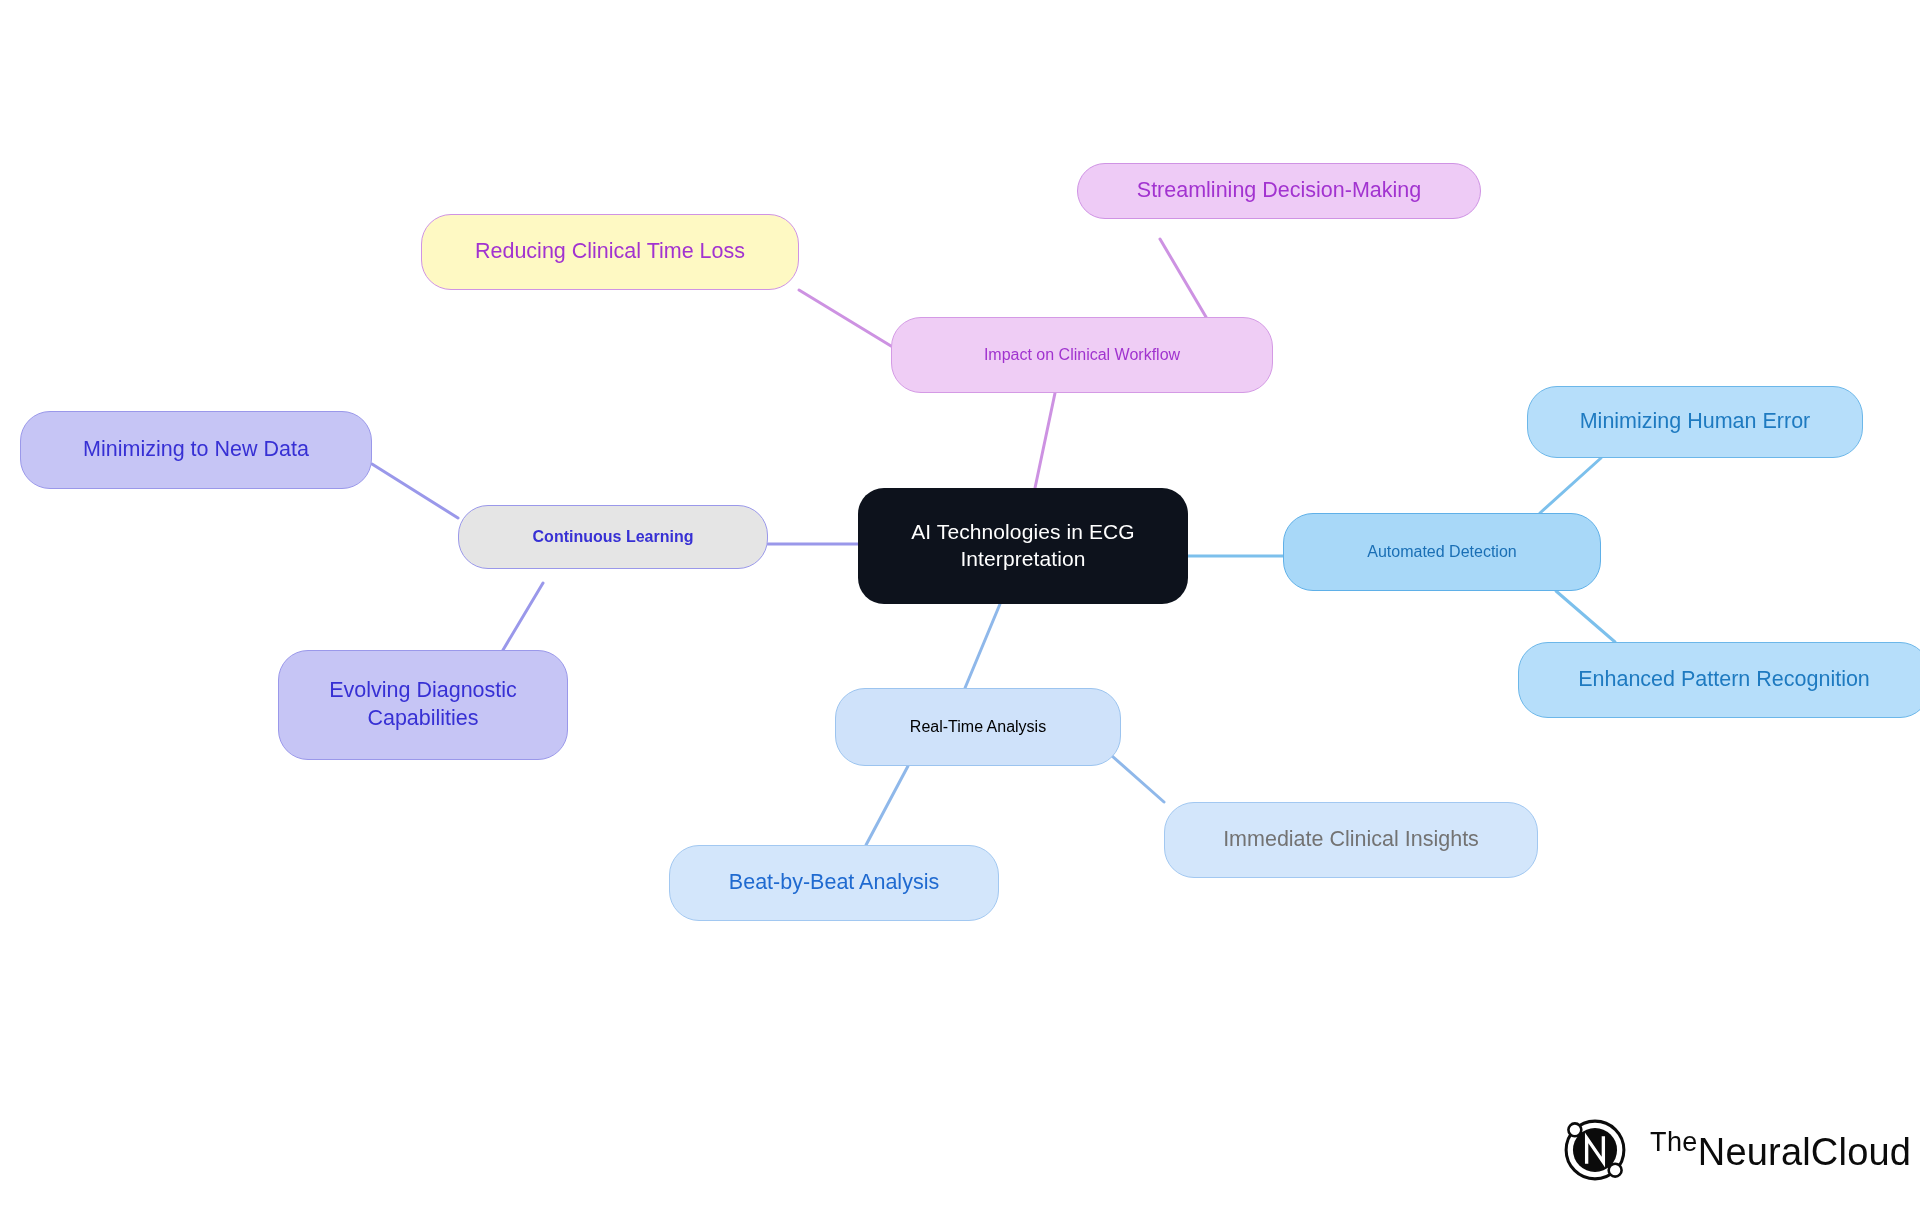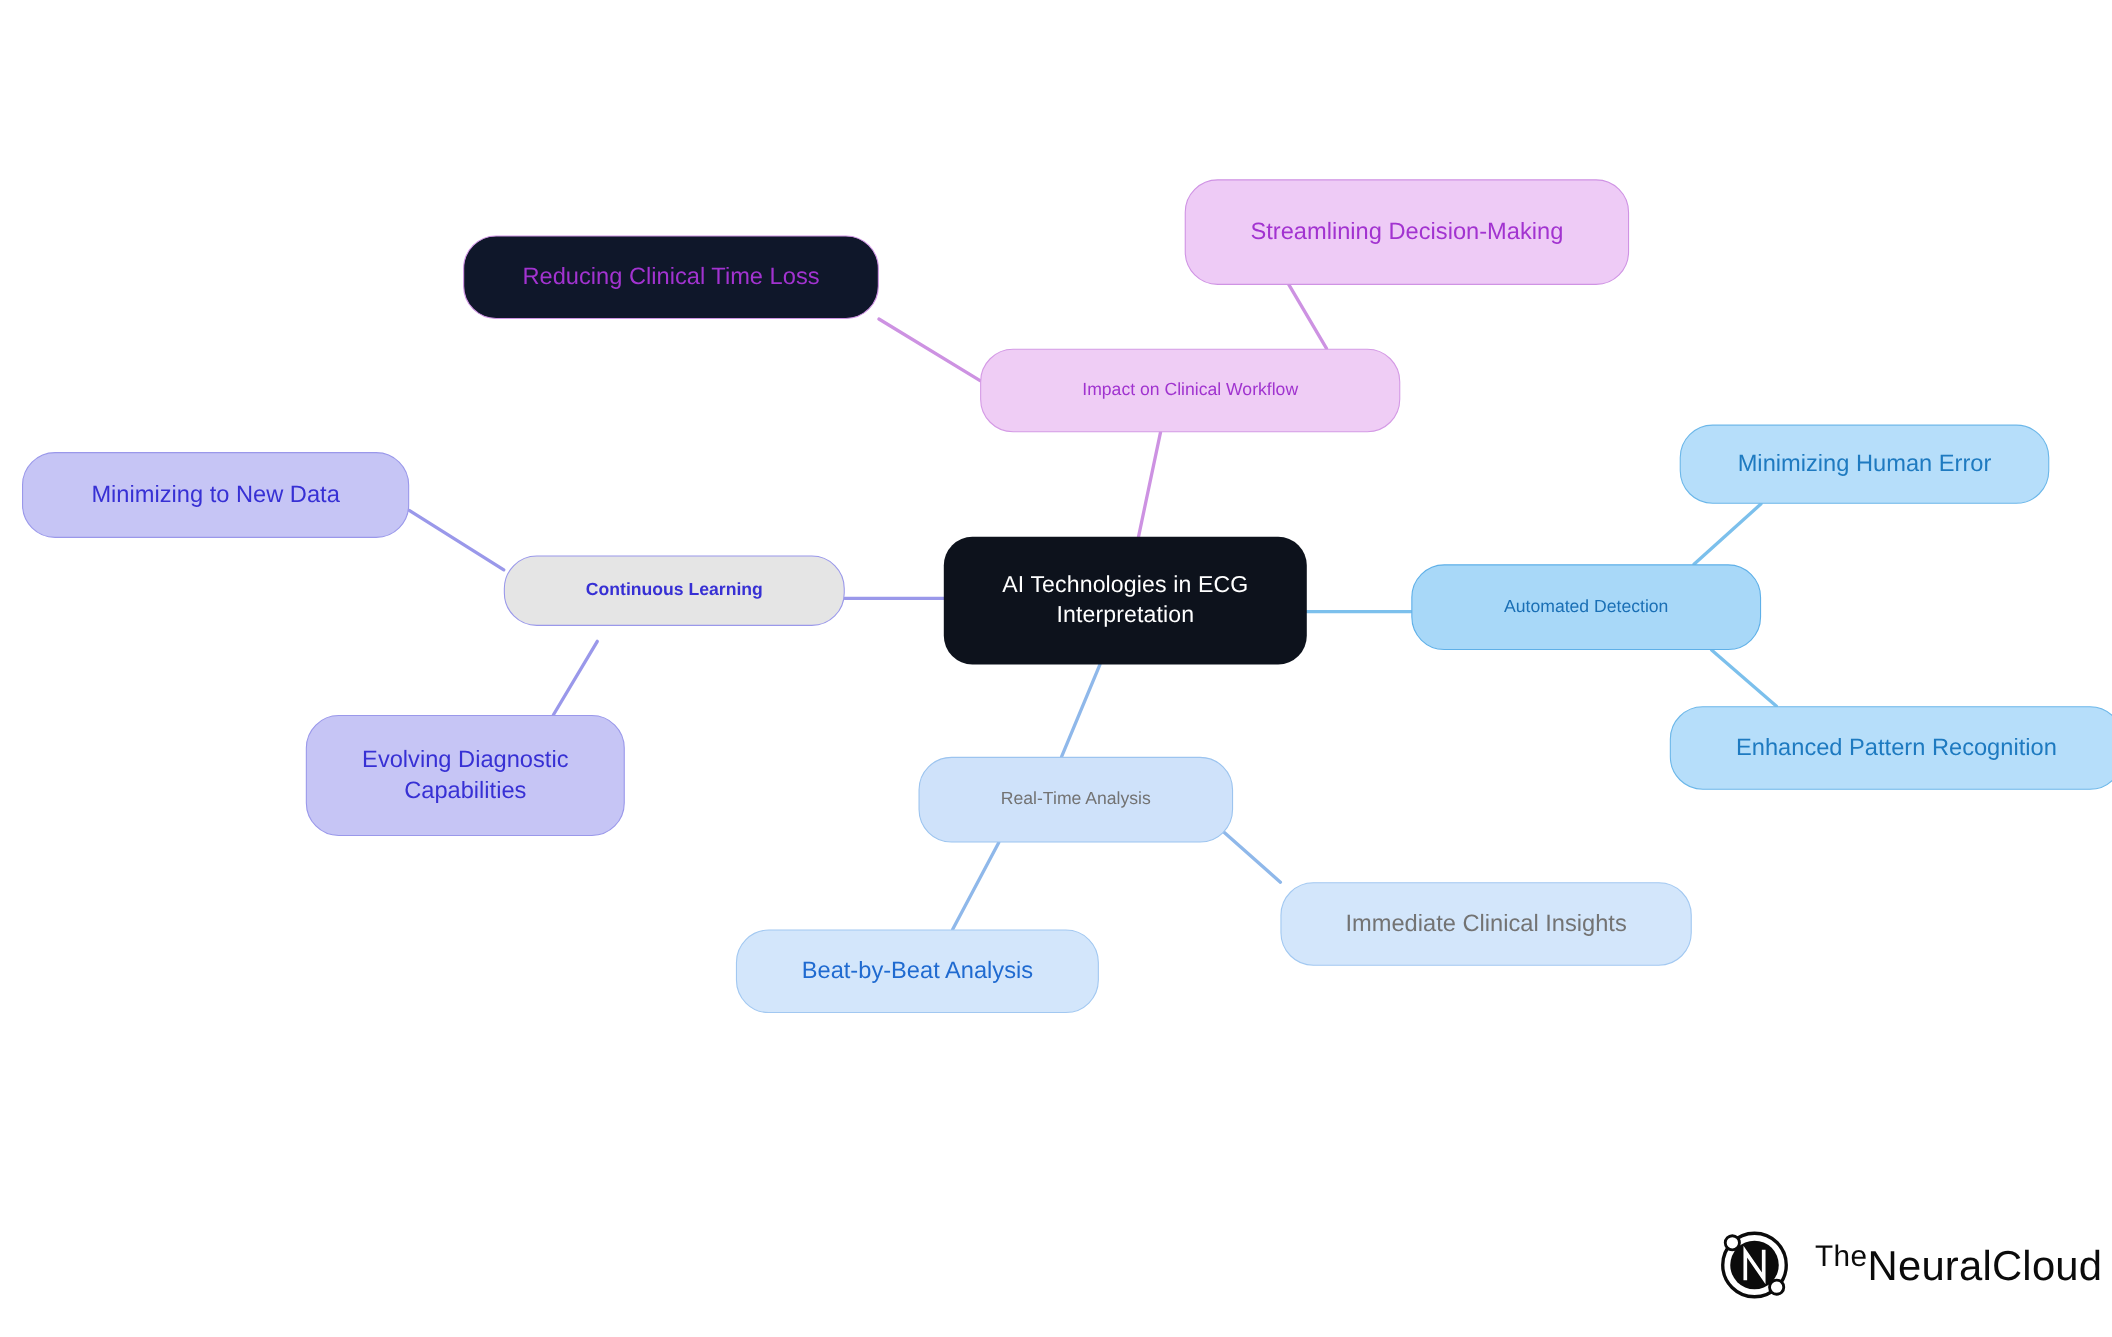--- a/index.html
+++ b/index.html
@@ -121,30 +121,30 @@
       <path d="M 799 290 L 891 346" stroke="#cd92e2" stroke-width="3" stroke-linecap="round" fill="none"></path>
       <path d="M 1206 317 L 1160 239" stroke="#cd92e2" stroke-width="3" stroke-linecap="round" fill="none"></path>
     </svg>
 
   <div id="node-layer">
       <div class="node branch" style="left: 1283px; top: 513px; width: 318px; height: 78px; background: rgb(168, 216, 248); border-color: rgb(95, 176, 232); color: rgb(26, 111, 181);"><span>Automated Detection</span></div>
       <div class="node root" style="left: 858px; top: 488px; width: 330px; height: 116px; background: rgb(13, 18, 28); border-color: rgb(13, 18, 28); color: rgb(255, 255, 255); border-width: 0px;"><span>AI Technologies in ECG
 Interpretation</span></div>
       <div class="node leaf" style="left: 1527px; top: 386px; width: 336px; height: 72px; background: rgb(182, 222, 250); border-color: rgb(108, 183, 233); color: rgb(30, 122, 192);"><span>Minimizing Human Error</span></div>
       <div class="node leaf" style="left: 1518px; top: 642px; width: 412px; height: 76px; background: rgb(182, 222, 250); border-color: rgb(108, 183, 233); color: rgb(30, 122, 192);"><span>Enhanced Pattern Recognition</span></div>
-      <div class="node branch" style="left: 835px; top: 688px; width: 286px; height: 78px; background: rgb(207, 226, 250); border-color: rgb(156, 196, 239); color: #737373;"><span>Real-Time Analysis</span></div>
+      <div class="node branch" style="left: 835px; top: 688px; width: 286px; height: 78px; background: rgb(207, 226, 250); border-color: rgb(156, 196, 239); color: #000000;"><span>Real-Time Analysis</span></div>
       <div class="node leaf" style="left: 669px; top: 845px; width: 330px; height: 76px; background: rgb(211, 230, 251); border-color: rgb(162, 200, 241); color: rgb(31, 106, 208); text-align: center;"><span>Beat-by-Beat Analysis</span></div>
       <div class="node leaf" style="left: 1164px; top: 802px; width: 374px; height: 76px; background: rgb(211, 230, 251); border-color: rgb(162, 200, 241); color: #737373;"><span>Immediate Clinical Insights</span></div>
       <div class="node branch" style="left: 458px; top: 505px; width: 310px; height: 64px; background: #e5e5e5; border-color: rgb(154, 152, 234); color: rgb(55, 48, 212); font-weight: bold;"><span>Continuous Learning</span></div>
       <div class="node leaf" style="left: 20px; top: 411px; width: 352px; height: 78px; background: rgb(198, 197, 245); border-color: rgb(154, 152, 234); color: rgb(55, 48, 212);"><span>Minimizing to New Data</span></div>
       <div class="node leaf" style="left: 278px; top: 650px; width: 290px; height: 110px; background: rgb(198, 197, 245); border-color: rgb(154, 152, 234); color: rgb(55, 48, 212);"><span>Evolving Diagnostic
 Capabilities</span></div>
       <div class="node branch" style="left: 891px; top: 317px; width: 382px; height: 76px; background: rgb(239, 205, 245); border-color: rgb(212, 154, 229); color: rgb(160, 51, 207);"><span>Impact on Clinical Workflow</span></div>
-      <div class="node leaf" style="left: 421px; top: 214px; width: 378px; height: 76px; background: #0f172a; border-color: rgb(207, 147, 228); color: rgb(162, 51, 208); text-align: right;"><span>Reducing Clinical Time Loss</span></div>
-      <div class="node leaf" style="left: 1077px; top: 163px; width: 404px; height: 96px; background: rgb(238, 203, 246); border-color: rgb(207, 147, 228); color: rgb(162, 51, 208); justify-content: center;"><span>Streamlining Decision-Making</span></div>
+      <div class="node leaf" style="left: 421px; top: 214px; width: 378px; height: 76px; background: #fef9c3; border-color: rgb(207, 147, 228); color: rgb(162, 51, 208); text-align: right;"><span>Reducing Clinical Time Loss</span></div>
+      <div class="node leaf" style="left: 1077px; top: 163px; width: 404px; height: 56px; background: rgb(238, 203, 246); border-color: rgb(207, 147, 228); color: rgb(162, 51, 208); justify-content: center;"><span>Streamlining Decision-Making</span></div>
     </div>
 
   <div id="logo" style="left: 1557px; top: 1112px;">
     <svg id="logo-mark" viewBox="0 0 100 100" xmlns="http://www.w3.org/2000/svg">
       <circle cx="50" cy="50" r="38" fill="none" stroke="#0b0b0b" stroke-width="4"></circle>
       <circle cx="50" cy="50" r="29" fill="#0b0b0b"></circle>
       <path d="M 39 66 L 39 34 L 61 66 L 61 34" fill="none" stroke="#ffffff" stroke-width="4.4" stroke-linecap="square" stroke-linejoin="miter"></path>
       <circle cx="23.5" cy="23.5" r="8.5" fill="#ffffff" stroke="#0b0b0b" stroke-width="3.4"></circle>
       <circle cx="76.5" cy="76.5" r="8.5" fill="#ffffff" stroke="#0b0b0b" stroke-width="3.4"></circle>
     </svg>

